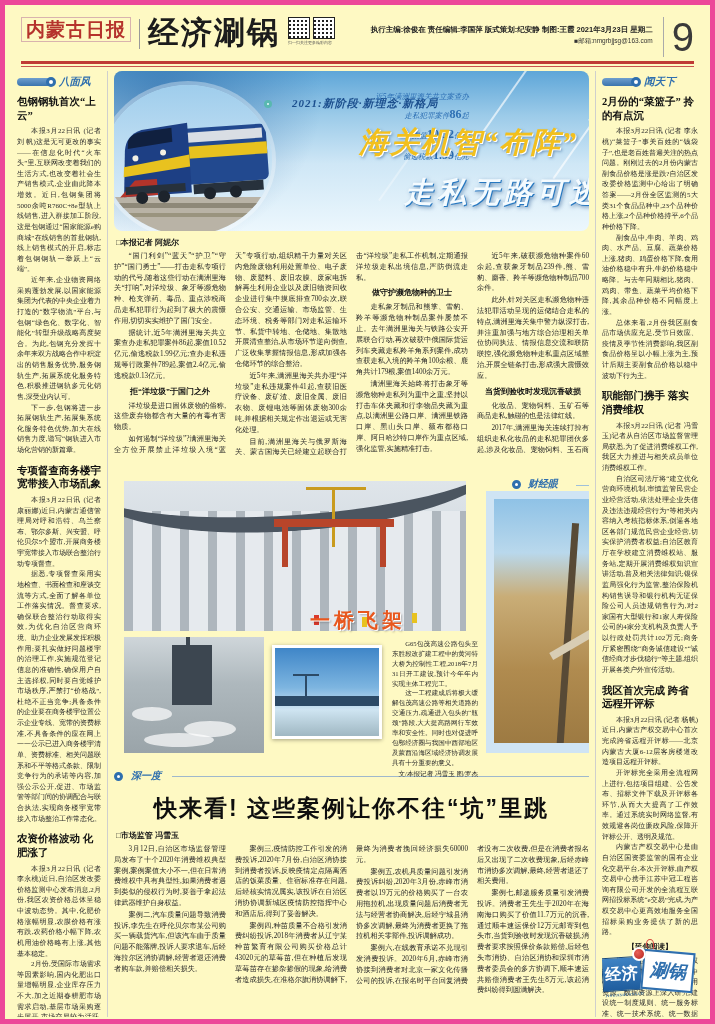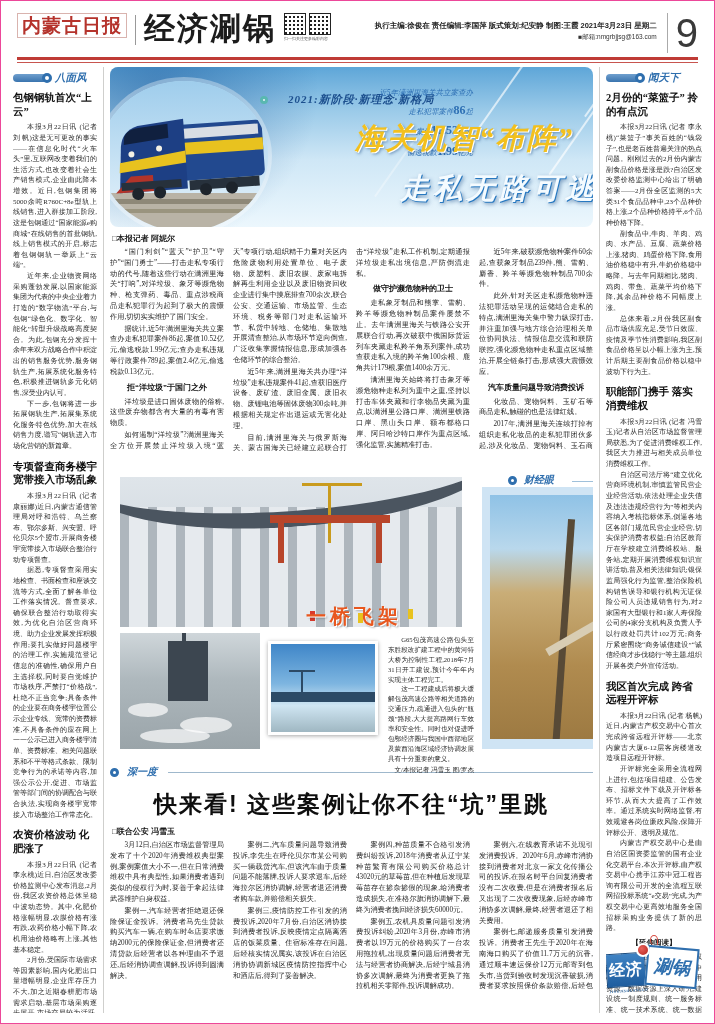--- a/index.html
+++ b/index.html
@@ -1,18 +1,18 @@
 <!DOCTYPE html>
 <html><head>
 <meta charset="utf-8">
 <style>
   * { margin:0; padding:0; box-sizing:border-box; }
   html,body { width:715px; height:1024px; background:#e9e9e7; }
   body { font-family:"Liberation Serif","DejaVu Serif",serif; color:#1c1c1c; }
-  #page { width:715px; height:1024px; background:#ffffff; overflow:hidden; position:relative; border:1px solid #ec4899; }
+  #page { width:715px; height:1024px; background:#fef9c3; overflow:hidden; position:relative; border:5px solid #ec4899; }
 
   
   .masthead { display:flex; align-items:flex-start; padding:12px 16px 0 16px; height:52px; }
   .paper-logo { color:#b5332c; border:1px solid #d9b3ae; padding:2px 4px; font-weight:bold; font-size:19px; letter-spacing:1px; line-height:1; white-space:nowrap; font-family:"Liberation Serif",serif; }
   .mast-divider { width:1px; height:30px; background:#999; margin:2px 8px 0 8px; }
   .section-name { font-size:31px; font-weight:bold; letter-spacing:2px; line-height:1; font-family:"Liberation Sans","DejaVu Sans",sans-serif; }
   .qr-wrap { margin-left:8px; display:flex; flex-direction:column; }
   .qr-row { display:flex; gap:3px; }
   .qr { width:22px; height:22px; background:
         repeating-linear-gradient(0deg,#111 0 2px,#fff 2px 4px),
@@ -251,21 +251,21 @@
         <h4>拒“洋垃圾”于国门之外</h4>
         <p>洋垃圾是进口固体废物的俗称,这些废弃物都含有大量的有毒有害物质。</p>
         <p>如何遏制“洋垃圾”?满洲里海关全方位开展禁止洋垃圾入境“蓝天”专项行动,组织精干力量对关区内危险废物利用处置单位、电子废物、废塑料、废旧农膜、废家电拆解再生利用企业以及废旧物资回收企业进行集中摸底排查700余次,联合公安、交通运输、市场监管、生态环境、税务等部门对走私运输环节、私货中转地、仓储地、集散地开展清查整治,从市场环节逆向倒查,广泛收集掌握情报信息,形成加强各仓储环节的综合整治。</p>
         <p>近5年来,满洲里海关共办理“洋垃圾”走私违规案件41起,查获旧医疗设备、废矿渣、废旧金属、废旧衣物、废锂电池等固体废物300余吨,并根据相关规定作出退运或无害化处理。</p>
         <p>目前,满洲里海关与俄罗斯海关、蒙古国海关已经建立起联合打击“洋垃圾”走私工作机制,定期通报洋垃圾走私出境信息,严防倒流走私。</p>
         <h4>做守护濒危物种的卫士</h4>
         <p>走私象牙制品和熊掌、雪豹、羚羊等濒危物种制品案件屡禁不止。去年满洲里海关与铁路公安开展联合行动,再次破获中俄国际货运列车夹藏走私羚羊角系列案件,成功查获走私入境的羚羊角100余根、鹿角共计179根,案值1400余万元。</p>
         <p>满洲里海关始终将打击象牙等濒危物种走私列为重中之重,坚持以打击车体夹藏和行李物品夹藏为重点,以满洲里公路口岸、满洲里铁路口岸、黑山头口岸、额布都格口岸、阿日哈沙特口岸作为重点区域,强化监管,实施精准打击。</p>
         <p>近5年来,破获濒危物种案件60余起,查获象牙制品239件,熊、雪豹、麝香、羚羊等濒危物种制品700余件。</p>
         <p>此外,针对关区走私濒危物种违法犯罪活动呈现的运储结合走私的特点,满洲里海关集中警力纵深打击,并注重加强与地方综合治理相关单位协同执法、情报信息交流和联防联控,强化濒危物种走私重点区域整治,开展全链条打击,形成强大震慑效应。</p>
-        <h4>汽车质量问题导致消费投诉</h4>
+        <h4>当货到验收时发现沉香破损</h4>
         <p>化妆品、宠物饲料、玉矿石等商品走私,触碰的也是法律红线。</p>
         <p>2017年,满洲里海关连续打掉有组织走私化妆品的走私犯罪团伙多起,涉及化妆品、宠物饲料、玉石商品走私,打掉盘踞在口岸的团伙5个,使走私分子长期以来在满洲里公路口岸构筑的一条走私链条彻底瓦解,“水客”走私活动得到有效遏制。</p>
 
       </div>
 
       <div class="photo-sec">
         <div class="fin-label">
           <span class="deep-ring"></span>
           <span class="sec-label" style="font-size:10px;">财经眼</span>
         </div>
@@ -310,24 +310,23 @@
         </div>
       </div>
 
       <div class="deep">
         <div class="deep-head">
           <span class="deep-ring"></span>
           <span class="sec-label" style="font-size:10px;">深一度</span>
           <span class="deep-line"></span>
         </div>
         <div class="deep-title">快来看! 这些案例让你不往“坑”里跳</div>
-        <div class="byline" style="margin-top:0;">□联合公安  冯雪玉</div>
+        <div class="byline" style="margin-top:0;">□市场监管  冯雪玉</div>
         <div class="deep-cols">
           <p>3月12日,自治区市场监督管理局发布了十个2020年消费维权典型案例,案例案值大小不一,但在日常消费维权中具有典型性,如果消费者遇到类似的侵权行为时,要善于拿起法律武器维护自身权益。</p>
-          <p>案例一,汽车经营者拒绝退还保险保证金投诉。消费者马先生贷款购买汽车一辆,在购车时4s店要求缴纳2000元的保险保证金,但消费者还清贷款后经营者以各种理由不予退还,后经消协调查调解,投诉得到圆满解决。</p>
           <p>案例二,汽车质量问题导致消费投诉,李先生在呼伦贝尔市某公司购买一辆载货汽车,但该汽车由于质量问题不能落牌,投诉人要求退车,后经海拉尔区消协调解,经营者退还消费者购车款,并赔偿相关损失。</p>
           <p>案例三,疫情防控工作引发的消费投诉,2020年7月份,自治区消协接到消费者投诉,反映疫情定点隔离酒店的饭菜质量、住宿标准存在问题,后经核实情况属实,该投诉在自治区消协协调新城区疫情防控指挥中心和酒店后,得到了妥善解决。</p>
           <p>案例四,种苗质量不合格引发消费纠纷投诉,2018年消费者从辽宁某种苗繁育有限公司购买价格总计43020元的草莓苗,但在种植后发现草莓苗存在掺杂掺假的现象,给消费者造成损失,在准格尔旗消协调解下,最终为消费者挽回经济损失60000元。</p>
           <p>案例五,农机具质量问题引发消费投诉纠纷,2020年3月份,赤峰市消费者以19万元的价格购买了一台农用拖拉机,出现质量问题后消费者无法与经营者协商解决,后经宁城县消协多次调解,最终为消费者更换了拖拉机相关零部件,投诉调解成功。</p>
           <p>案例六,在线教育承诺不兑现引发消费投诉。2020年6月,赤峰市消协接到消费者对北京一家文化传播公司的投诉,在报名时平台回复消费者没有二次收费,但是在消费者报名后又出现了二次收费现象,后经赤峰市消协多次调解,最终,经营者退还了相关费用。</p>
           <p>案例七,邮递服务质量引发消费投诉。消费者王先生于2020年在海南海口购买了价值11.7万元的沉香,通过顺丰速运保价12万元邮寄到包头市,当货到验收时发现沉香破损,消费者要求按照保价条款赔偿,后经包头市消协、自治区消协和深圳市消费者委员会的多方协调下,顺丰速运共赔偿消费者王先生8万元,该起消费纠纷得到圆满解决。</p>
 
         </div>
       </div>
     </div>

